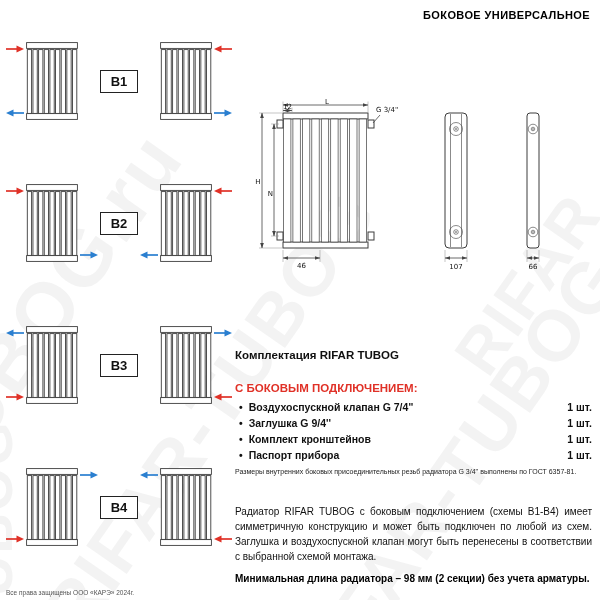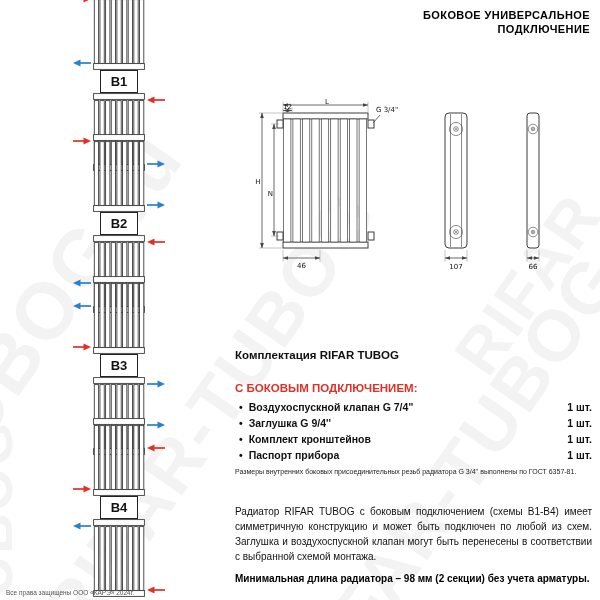--- a/index.html
+++ b/index.html
@@ -13,21 +13,21 @@
   .wm1{left:60px;top:585px;font-size:72px;transform:rotate(-55deg);}
   .wm2{left:305px;top:650px;font-size:72px;transform:rotate(-55deg);}
   .wm3{left:-8px;top:600px;font-size:56px;transform:rotate(-90deg);}
   .wm4{left:470px;top:330px;font-size:64px;transform:rotate(-55deg);}
   .content{position:absolute;inset:0;z-index:1;}
   
   .title{position:absolute;top:8px;right:10px;text-align:right;font-weight:800;
          font-size:11px;line-height:1.28;letter-spacing:.4px;color:#000;}
   
   .schemes{position:absolute;left:6px;top:42px;width:226px;}
-  .scheme-row{display:flex;align-items:center;justify-content:center;margin-bottom:64px;height:78px;flex-direction:column;}
+  .scheme-row{display:flex;align-items:center;justify-content:space-between;margin-bottom:64px;height:78px;}
   .rad-wrap{position:relative;padding:0 20px;}
   svg.rad{display:block;width:52px;height:78px;}
   #radsym rect{fill:#fff;stroke:#3c3c3c;stroke-width:.9;}
   .ar{position:absolute;width:18px;height:8px;}
   .p-tl{top:3px;left:0;} .p-bl{bottom:3px;left:0;} .p-tr{top:3px;right:0;} .p-br{bottom:3px;right:0;}
   .flip{transform:scaleX(-1);}
   .red{color:var(--supply-arrow,#e03127);} .blue{color:var(--return-arrow,#2a7fd0);}
   .scheme-label{border:1.6px solid #222;background:#fff;min-width:24px;text-align:center;
                 padding:3px 6px;font-weight:700;font-size:13px;}
   
@@ -84,21 +84,20 @@
     <span class="wm wm1">RIFAR-TUBOG</span>
     <span class="wm wm2">RIFAR-TUBOG.su</span>
     <span class="wm wm3">TUBOG</span>
     <span class="wm wm4">RIFAR</span>
   </div>
 
   <div class="content">
 
     <div class="title">
       <div>БОКОВОЕ УНИВЕРСАЛЬНОЕ</div>
-      <div>ПОДКЛЮЧЕНИЕ</div>
     </div>
 
     <div class="schemes">
 
       <div class="scheme-row">
         <div class="rad-wrap">
           <svg class="rad" viewBox="0 0 52 78">
               <use href="#radsym"></use>
             </svg>
           <svg class="ar p-tl red" viewBox="0 0 18 8">

